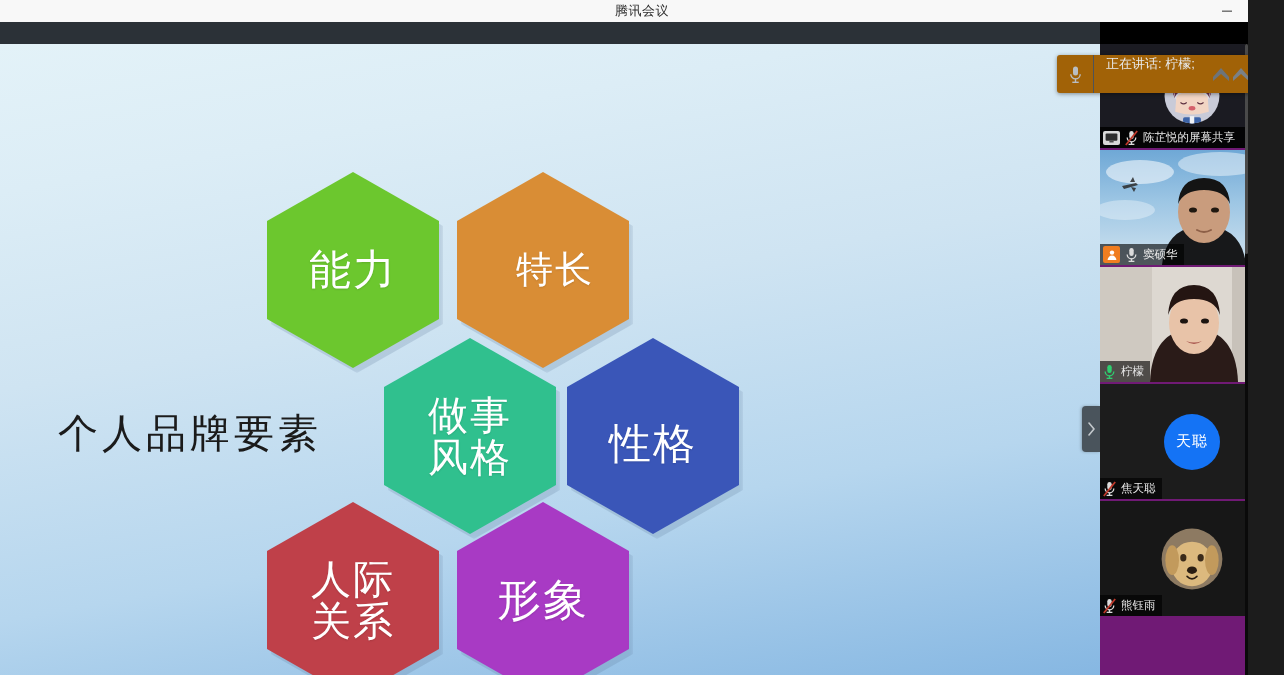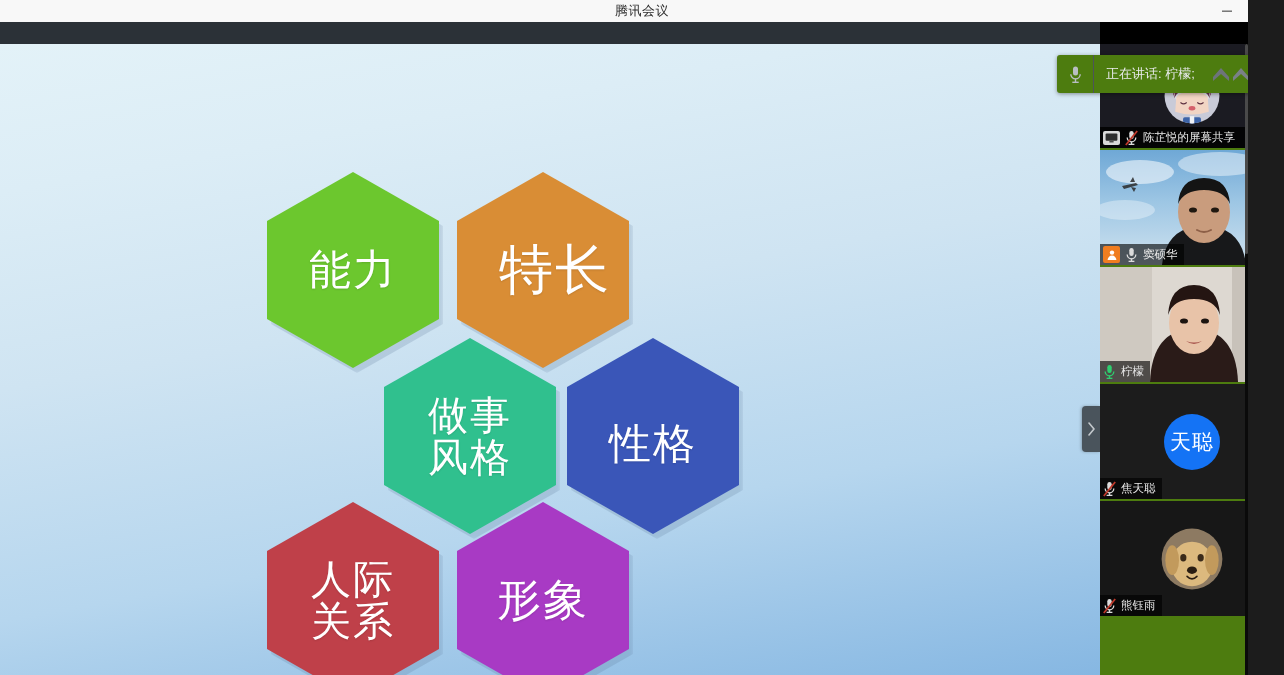--- a/index.html
+++ b/index.html
@@ -70,39 +70,39 @@
     position:absolute;right:0;top:362px;width:18px;height:46px;
     background:#4a545c;border-radius:4px 0 0 4px;
     display:flex;align-items:center;justify-content:center;
     box-shadow:-1px 0 3px rgba(0,0,0,.25);
   }
   .collapse-handle svg{display:block;}
 
   
   .speak-pill{
     position:absolute;left:1057px;top:55px;height:38px;
-    display:flex;align-items:center;
-    background:#4d7c0f;border-radius:3px;
+    display:flex;
+    background:#a16207;border-radius:3px;
     box-shadow:0 1px 4px rgba(0,0,0,.4);
     overflow:hidden;z-index:30;
   }
   .speak-mic{
     width:36px;height:38px;display:flex;align-items:center;justify-content:center;
     border-right:1px solid #4d5359;
   }
   .speak-text{
     padding:0 10px 0 12px;font-size:13px;color:#e8eaec;white-space:nowrap;
   }
   .speak-wave{display:flex;align-items:center;padding:0 6px;}
   .speak-div{width:1px;height:24px;background:#5a6066;margin-left:4px;}
 
   
   .roster{
     position:absolute;left:1100px;top:44px;width:184px;height:631px;
-    background:#4d7c0f;overflow:hidden;
+    background:#701a75;overflow:hidden;
   }
   .tile{position:relative;width:184px;background:#141414;overflow:hidden;}
   .tile + .tile{margin-top:2px;}
   .tile-video{position:absolute;inset:0;}
   .namebar{
     position:absolute;left:0;bottom:0;height:21px;
     display:flex;align-items:center;gap:5px;padding:0 6px 0 3px;
     background:rgba(0,0,0,.62);
   }
   .namebar.full{width:184px;background:rgba(0,0,0,.85);}
@@ -117,21 +117,21 @@
   }
   .mic-ico{width:13px;height:15px;display:flex;align-items:center;justify-content:center;}
   .avatar-wrap{
     position:absolute;inset:0;display:flex;align-items:center;justify-content:center;
   }
   .avatar-circle{
     border-radius:50%;display:flex;align-items:center;justify-content:center;
     overflow:hidden;
   }
   .initials{
-    color:#fff;font-size:21px;letter-spacing:1px;
+    color:#fff;font-size:15px;letter-spacing:1px;
     font-family:Liberation Mono, monospace;
   }
 
   
   .scrollbar{
     position:absolute;right:0;top:44px;width:3px;height:631px;background:#0a0a0a;
   }
   .scrollthumb{position:absolute;left:0;top:0;width:3px;height:210px;background:#4a4a4a;border-radius:2px;}
 </style>
 </head>
@@ -160,41 +160,42 @@
   <div class="topstrip-right"></div>
 
   <div class="share">
     <div id="hexes">
         <div class="hex-shadow" style="left: 271px; top: 133px; width: 172px; height: 196px;"></div>
         <div class="hex" style="left: 267px; top: 128px; width: 172px; height: 196px; background: rgb(108, 199, 46);">
           <div class="hex-label" style="font-size: 42px;">能力</div>
         </div>
         <div class="hex-shadow" style="left: 461px; top: 133px; width: 172px; height: 196px;"></div>
         <div class="hex" style="left: 457px; top: 128px; width: 172px; height: 196px; background: rgb(217, 141, 53);">
-          <div class="hex-label" style="font-size: 54px; margin-left: 24px;">特长</div>
+          <div class="hex-label" style="font-size: 37px; margin-left: 24px;">特长</div>
         </div>
         <div class="hex-shadow" style="left: 388px; top: 299px; width: 172px; height: 196px;"></div>
         <div class="hex" style="left: 384px; top: 294px; width: 172px; height: 196px; background: rgb(48, 192, 142);">
           <div class="hex-label" style="font-size: 40px;">做事
 风格</div>
         </div>
         <div class="hex-shadow" style="left: 571px; top: 299px; width: 172px; height: 196px;"></div>
         <div class="hex" style="left: 567px; top: 294px; width: 172px; height: 196px; background: rgb(58, 86, 184);">
           <div class="hex-label" style="font-size: 42px; margin-top: 16px;">性格</div>
         </div>
         <div class="hex-shadow" style="left: 271px; top: 463px; width: 172px; height: 196px;"></div>
         <div class="hex" style="left: 267px; top: 458px; width: 172px; height: 196px; background: rgb(191, 64, 73);">
           <div class="hex-label" style="font-size: 40px;">人际
 关系</div>
         </div>
         <div class="hex-shadow" style="left: 461px; top: 463px; width: 172px; height: 196px;"></div>
         <div class="hex" style="left: 457px; top: 458px; width: 172px; height: 196px; background: rgb(168, 58, 196);">
           <div class="hex-label" style="font-size: 44px;">形象</div>
         </div>
       </div>
+    <div class="slide-title">个人品牌要素</div>
 
     <div class="collapse-handle">
       <svg width="9" height="14" viewBox="0 0 9 14">
         <path d="M2 1 L7 7 L2 13" fill="none" stroke="#c3c8cc" stroke-width="1.6" stroke-linecap="round" stroke-linejoin="round"></path>
       </svg>
     </div>
   </div>
 
   <div class="speak-pill">
     <div class="speak-mic">

